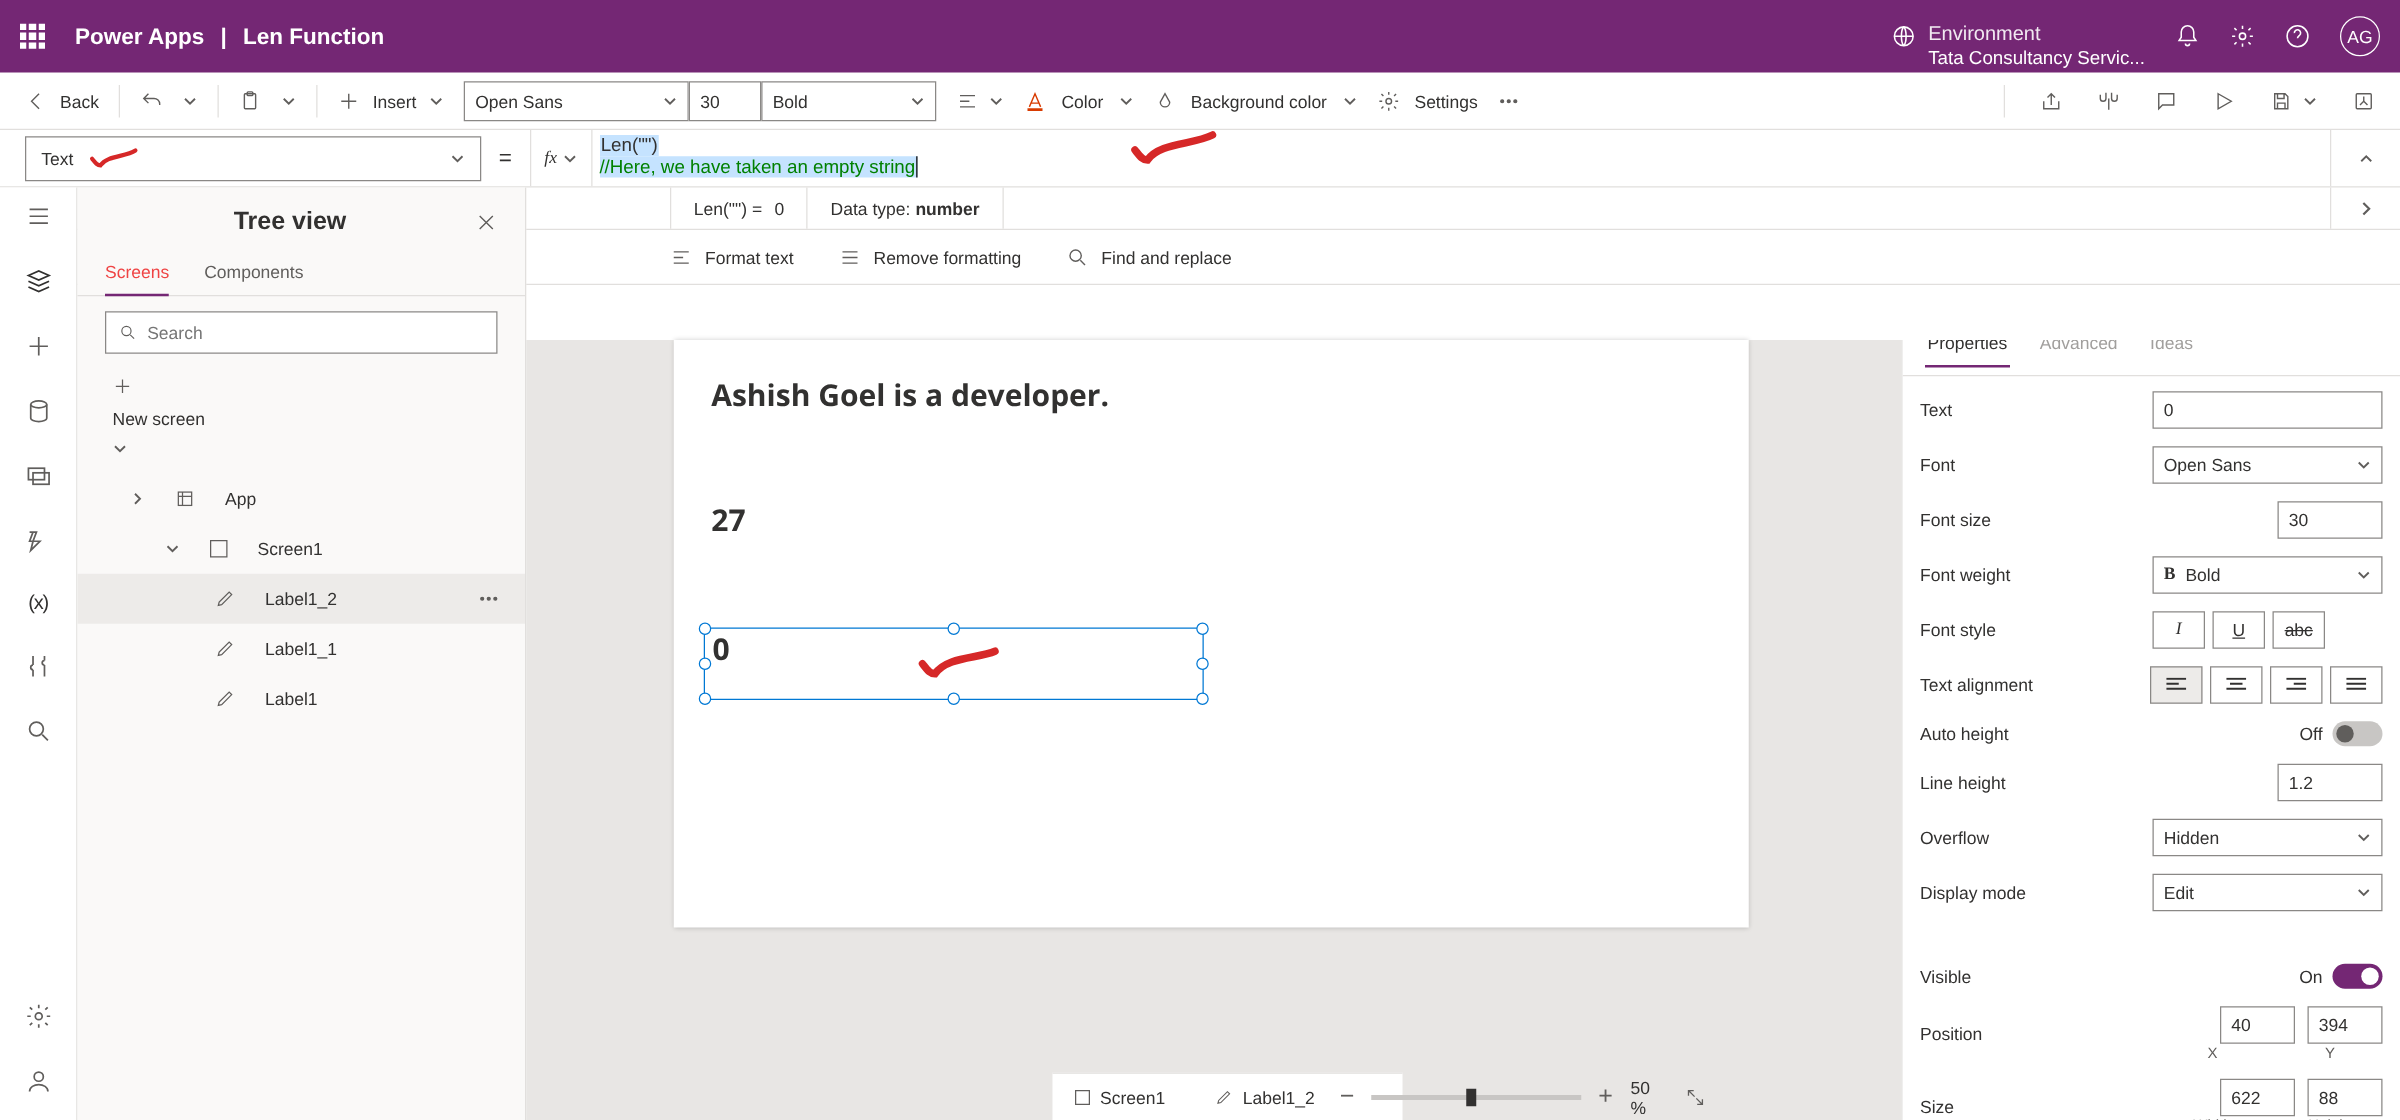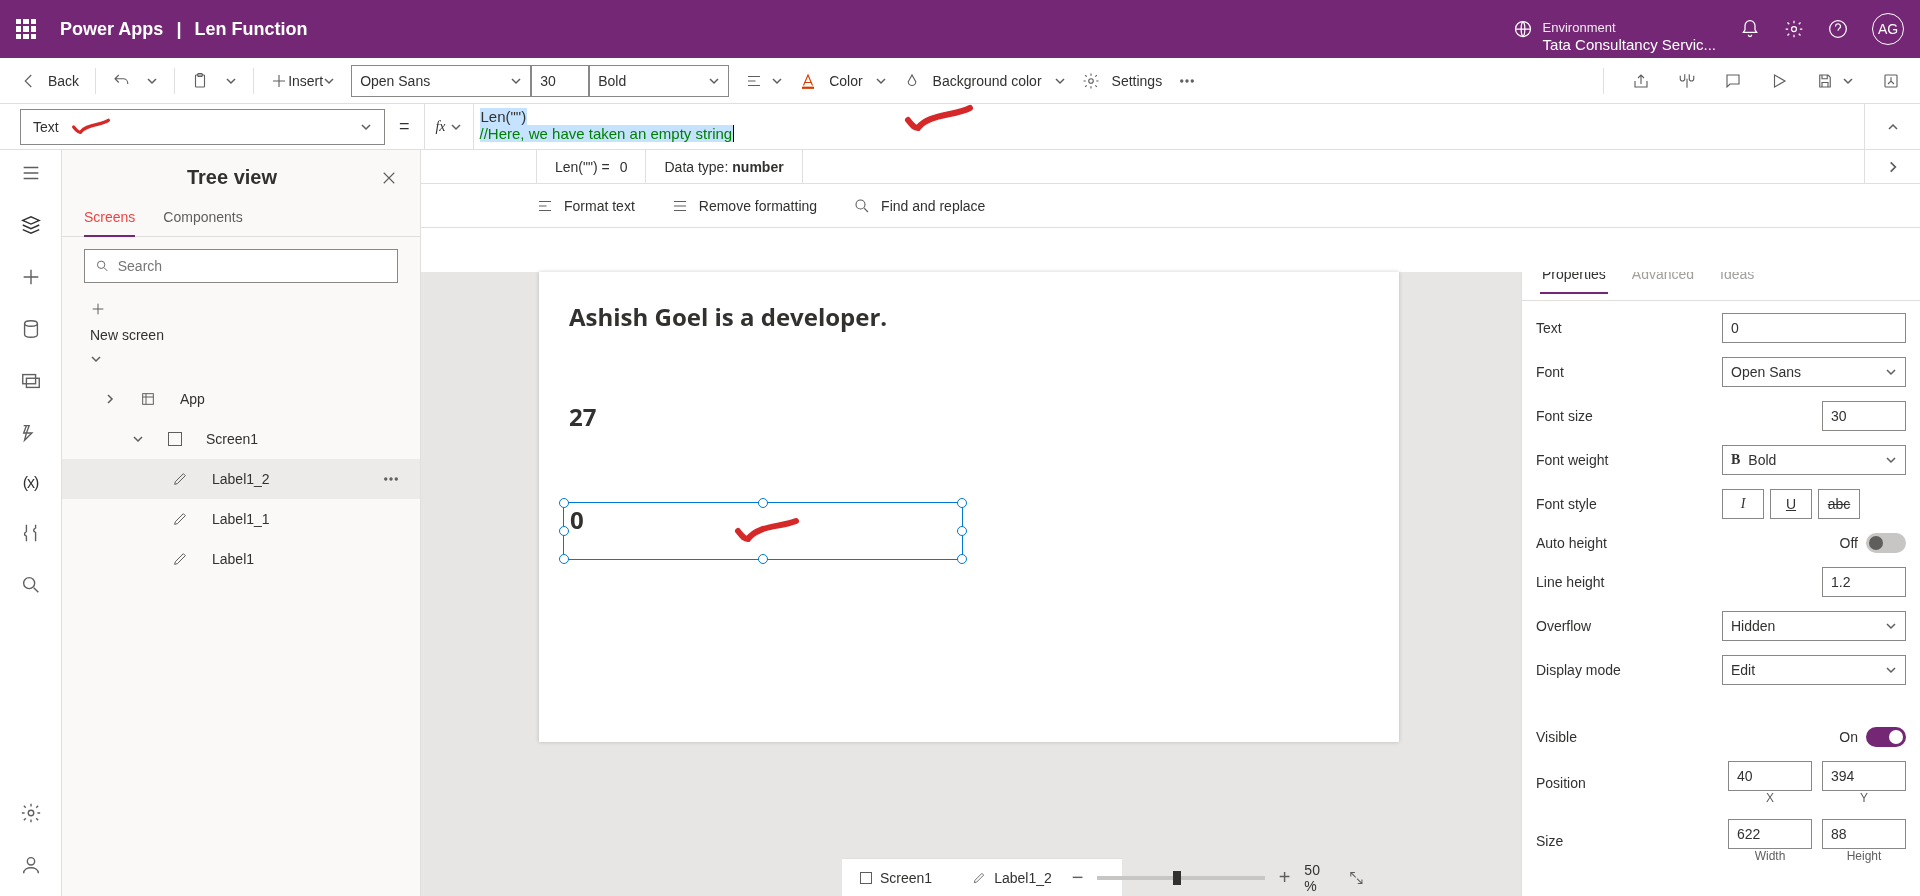--- a/index.html
+++ b/index.html
@@ -5,31 +5,31 @@
   * { box-sizing: border-box; margin: 0; padding: 0; font-family: "Segoe UI", sans-serif; }
   body { width: 1920px; height: 896px; overflow: hidden; background: #fff; font-size: 14px; color: #323130; position: relative; }
 
   
   .header { display: flex; align-items: center; height: 58px; background: #742774; color: #fff; padding: 0 16px; }
   .waffle { width: 20px; height: 20px; display: grid; grid-template: repeat(3,1fr)/repeat(3,1fr); gap: 2px; margin-right: 24px; }
   .waffle span { background: #fff; }
   .app-name { font-size: 18px; font-weight: 600; }
   .header-right { margin-left: auto; display: flex; align-items: center; gap: 24px; }
   .env { line-height: 1.2; }
-  .env-label { font-size: 13px; opacity: .9; margin-top: 16px; }
+  .env-label { font-size: 16px; opacity: .9; margin-top: 16px; }
   .env-name { font-size: 15px; }
   .hicon { width: 20px; height: 20px; stroke: #fff; fill: none; stroke-width: 1.5; cursor: pointer; }
   .avatar { width: 32px; height: 32px; border-radius: 50%; border: 1px solid #fff; display: flex; align-items: center; justify-content: center; font-size: 14px; }
 
   
   .command-bar { height: 46px; display: flex; align-items: center; padding: 0 20px; gap: 16px; border-bottom: 1px solid #e1dfdd; }
   .back-btn { display: flex; align-items: center; gap: 10px; cursor: pointer; }
   .vsep { width: 1px; height: 26px; background: #e1dfdd; }
   .cmd-ic { width: 18px; height: 18px; stroke: #605e5c; fill: none; stroke-width: 1.5; cursor: pointer; }
-  .insert-btn { display: flex; align-items: center; cursor: pointer; }
+  .insert-btn { display: flex; align-items: center; gap: 10px; cursor: pointer; }
   .combo { height: 32px; border: 1px solid #8a8886; display: flex; align-items: center; padding: 0 8px; gap: 8px; cursor: pointer; background: #fff; }
   .combo.font { width: 180px; }
   .combo.num { width: 58px; }
   .combo.weight { width: 140px; }
   .chev { width: 12px; height: 12px; stroke: #605e5c; fill: none; stroke-width: 1.5; }
   .dd-splitter { display: flex; align-items: center; gap: 8px; cursor: pointer; }
   .paint-ic { display: flex; align-items: center; gap: 12px; cursor: pointer; }
   .right-cmds { margin-left: auto; display: flex; align-items: center; gap: 28px; }
 
   
@@ -105,21 +105,21 @@
   .pf-input.sel { justify-content: space-between; }
   .pf-input.B { font-weight: 700; gap: 8px; }
   .btn-group { display: flex; gap: 6px; }
   .bg-btn { width: 42px; height: 30px; border: 1px solid #8a8886; display: flex; align-items: center; justify-content: center; background: #fff; cursor: pointer; }
   .bg-btn.active { background: #edebe9; }
   .toggle { width: 40px; height: 20px; border-radius: 10px; background: #c8c6c4; position: relative; }
   .toggle .knob { width: 14px; height: 14px; border-radius: 50%; background: #605e5c; position: absolute; top: 3px; left: 3px; }
   .toggle.on { background: #742774; }
   .toggle.on .knob { left: auto; right: 3px; background: #fff; }
   .pair { display: flex; gap: 10px; }
-  .pair .pf-input { width: 84px; }
+  .pair .pf-input { width: 60px; }
   .sub-lab { display: flex; gap: 10px; font-size: 12px; color: #605e5c; justify-content: center; }
   .sub-lab span { width: 84px; text-align: center; }
 
   input { border: none; outline: none; width: 100%; font-size: 14px; background: transparent; }
 </style>
 </head>
 <body>
 
 <div class="header">
   <div class="waffle">
@@ -572,20 +572,47 @@
         <div class="bg-btn">
               <span style="text-decoration:underline;">U</span>
             </div>
         <div class="bg-btn">
               <span style="text-decoration:line-through;">abc</span>
             </div>
       </div>
         </div>
     </div>
     <div class="prop-row">
+      <div class="prop-label">Text alignment</div>
+      <div class="prop-field">
+          <div class="btn-group">
+        <div class="bg-btn active">
+              <svg width="16" height="12" stroke="#323130" stroke-width="1.5">
+                <path d="M0 1h16M0 5h10M0 9h16"></path>
+              </svg>
+            </div>
+        <div class="bg-btn">
+              <svg width="16" height="12" stroke="#323130" stroke-width="1.5">
+                <path d="M0 1h16M3 5h10M0 9h16"></path>
+              </svg>
+            </div>
+        <div class="bg-btn">
+              <svg width="16" height="12" stroke="#323130" stroke-width="1.5">
+                <path d="M0 1h16M6 5h10M0 9h16"></path>
+              </svg>
+            </div>
+        <div class="bg-btn">
+              <svg width="16" height="12" stroke="#323130" stroke-width="1.5">
+                <path d="M0 1h16M0 5h16M0 9h16"></path>
+              </svg>
+            </div>
+      </div>
+        </div>
+    </div>
+    <div class="prop-row">
       <div class="prop-label">Auto height</div>
       <div class="prop-field" style="display:flex;justify-content:flex-end;align-items:center;gap:8px;">
         <span>Off</span>
         <div class="toggle">
             <div class="knob"></div>
           </div>
       </div>
     </div>
     <div class="prop-row">
       <div class="prop-label">Line height</div>

